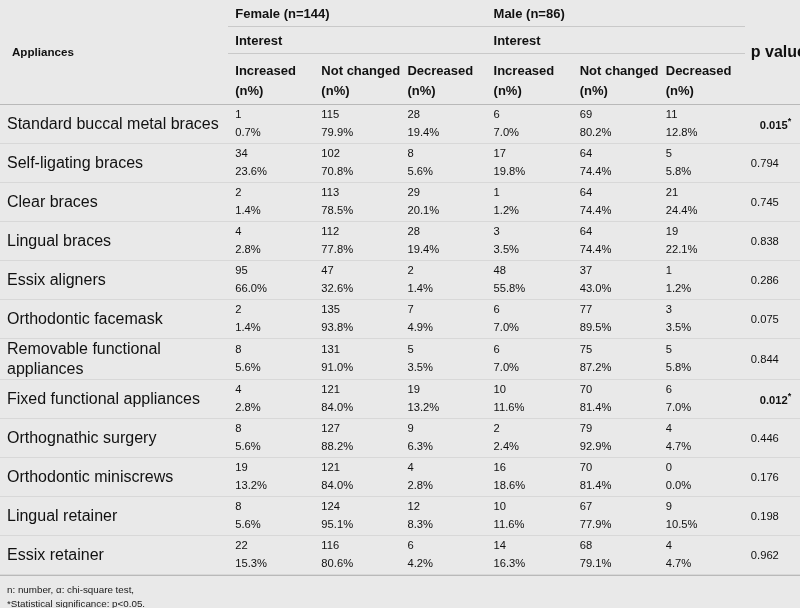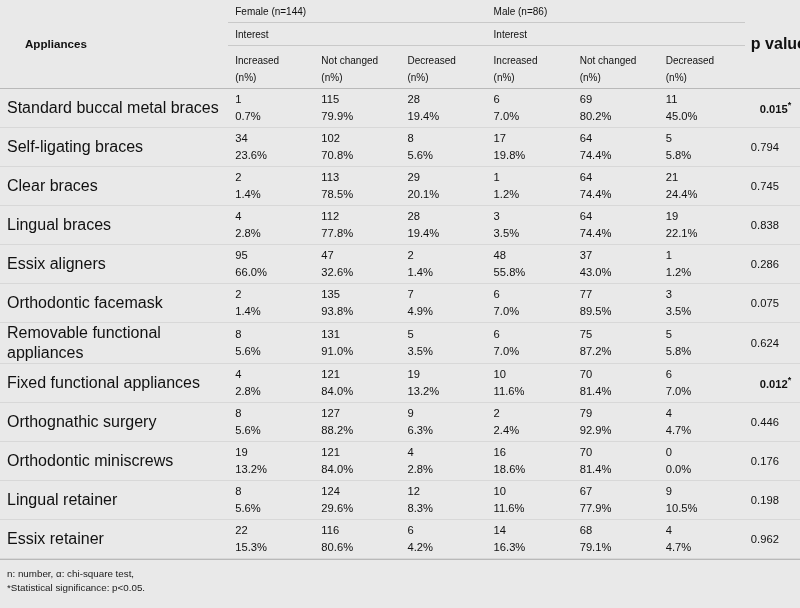--- a/index.html
+++ b/index.html
@@ -37,41 +37,41 @@
 
   
   thead td, thead th {
     padding: 0;
     vertical-align: top;
     text-align: left;
     font-weight: normal;
   }
   .hdr-cell {
     padding: 5px 4px 4px 7px;
-    font-weight: normal;
-    font-size: 10px;
+    font-weight: bold;
+    font-size: 13px;
     line-height: 1.32;
     color: #111;
     white-space: nowrap;
   }
   .hdr-group {
     border-bottom: 1px solid #c9c9c9;
   }
   .hdr-interest {
     border-bottom: 1px solid #c9c9c9;
   }
   .hdr-sub {
     padding-top: 8px;
   }
   .hdr-sub .sub-line2 {
     display: block;
     margin-top: 3px;
   }
   .appliances-head {
-    padding-left: 25px;
+    padding-left: 12px;
     font-weight: bold;
     font-size: 11.6px;
     vertical-align: middle;
   }
   .pvalue-head {
     padding-left: 6px;
     font-weight: bold;
     font-size: 16px;
     vertical-align: middle;
     white-space: nowrap;
@@ -222,21 +222,21 @@
           <td class="cell-num">
             <span class="n">6</span>
             <span class="pct">7.0%</span>
           </td>
           <td class="cell-num">
             <span class="n">69</span>
             <span class="pct">80.2%</span>
           </td>
           <td class="cell-num">
             <span class="n">11</span>
-            <span class="pct">45.0%</span>
+            <span class="pct">12.8%</span>
           </td>
           <td class="cell-p sig"><span>0.015</span><span class="star">*</span></td>
         </tr>
         <tr class="datarow">
           <td class="cell-label">Self-ligating braces</td>
           <td class="cell-num">
             <span class="n">34</span>
             <span class="pct">23.6%</span>
           </td>
           <td class="cell-num">
@@ -392,21 +392,21 @@
             <span class="pct">7.0%</span>
           </td>
           <td class="cell-num">
             <span class="n">75</span>
             <span class="pct">87.2%</span>
           </td>
           <td class="cell-num">
             <span class="n">5</span>
             <span class="pct">5.8%</span>
           </td>
-          <td class="cell-p"><span>0.624</span></td>
+          <td class="cell-p"><span>0.844</span></td>
         </tr>
         <tr class="datarow">
           <td class="cell-label">Fixed functional appliances</td>
           <td class="cell-num">
             <span class="n">4</span>
             <span class="pct">2.8%</span>
           </td>
           <td class="cell-num">
             <span class="n">121</span>
             <span class="pct">84.0%</span>
@@ -486,21 +486,21 @@
           <td class="cell-p"><span>0.176</span></td>
         </tr>
         <tr class="datarow">
           <td class="cell-label">Lingual retainer</td>
           <td class="cell-num">
             <span class="n">8</span>
             <span class="pct">5.6%</span>
           </td>
           <td class="cell-num">
             <span class="n">124</span>
-            <span class="pct">29.6%</span>
+            <span class="pct">95.1%</span>
           </td>
           <td class="cell-num">
             <span class="n">12</span>
             <span class="pct">8.3%</span>
           </td>
           <td class="cell-num">
             <span class="n">10</span>
             <span class="pct">11.6%</span>
           </td>
           <td class="cell-num">

